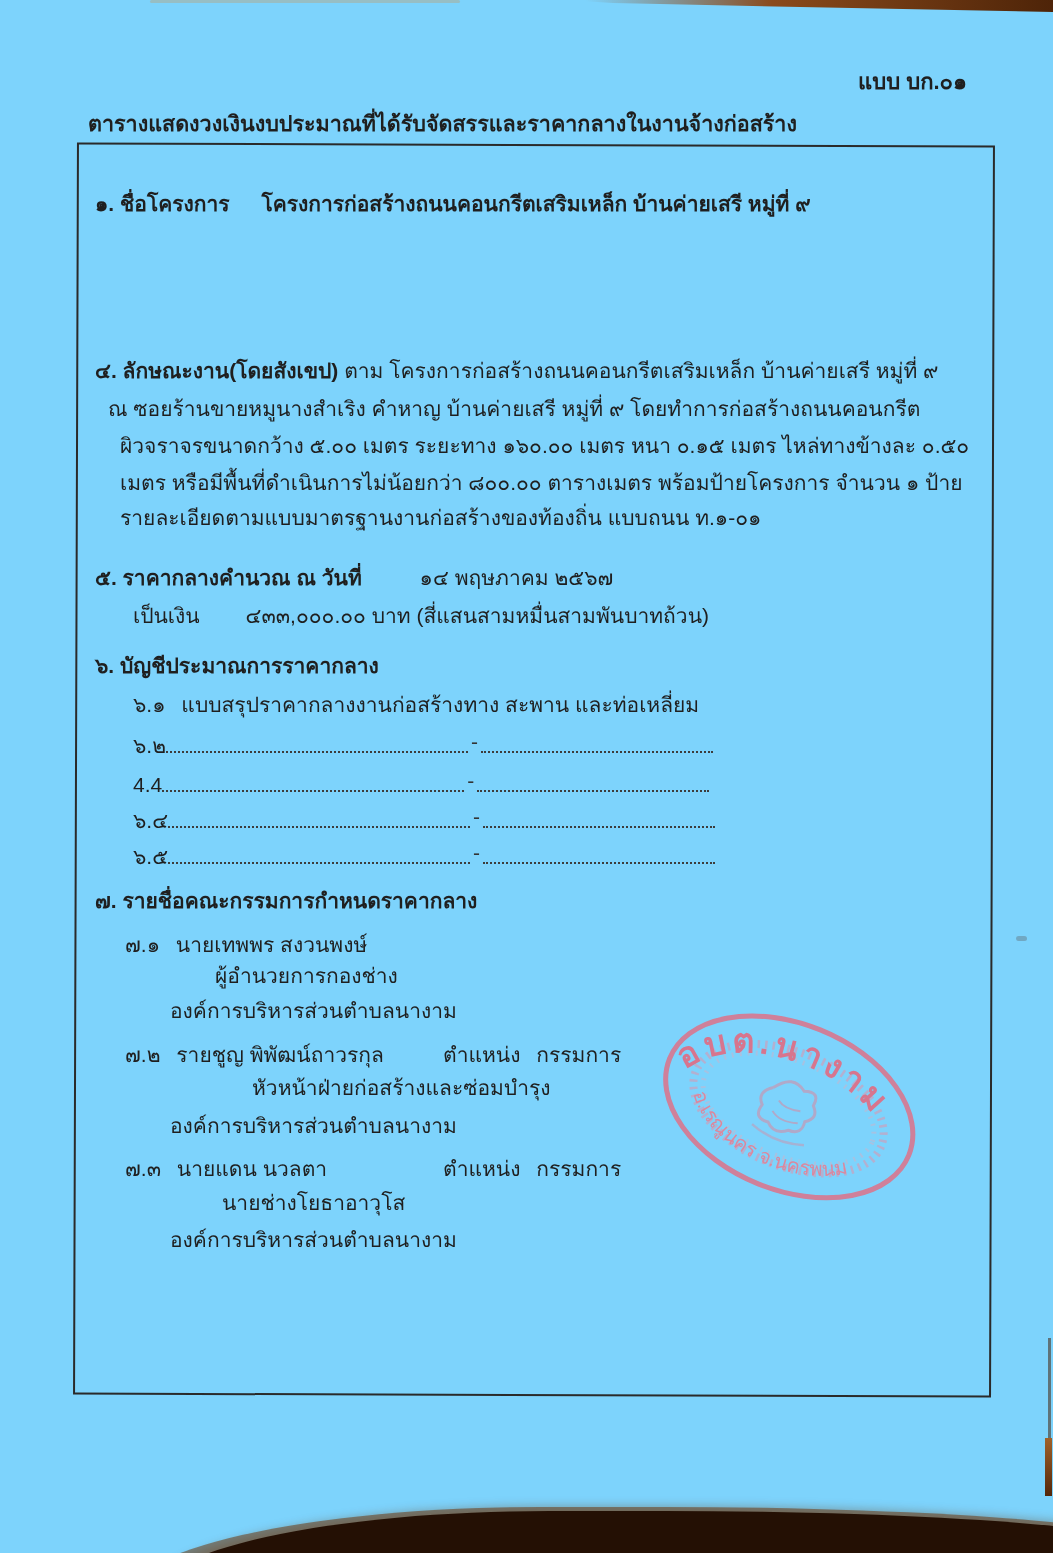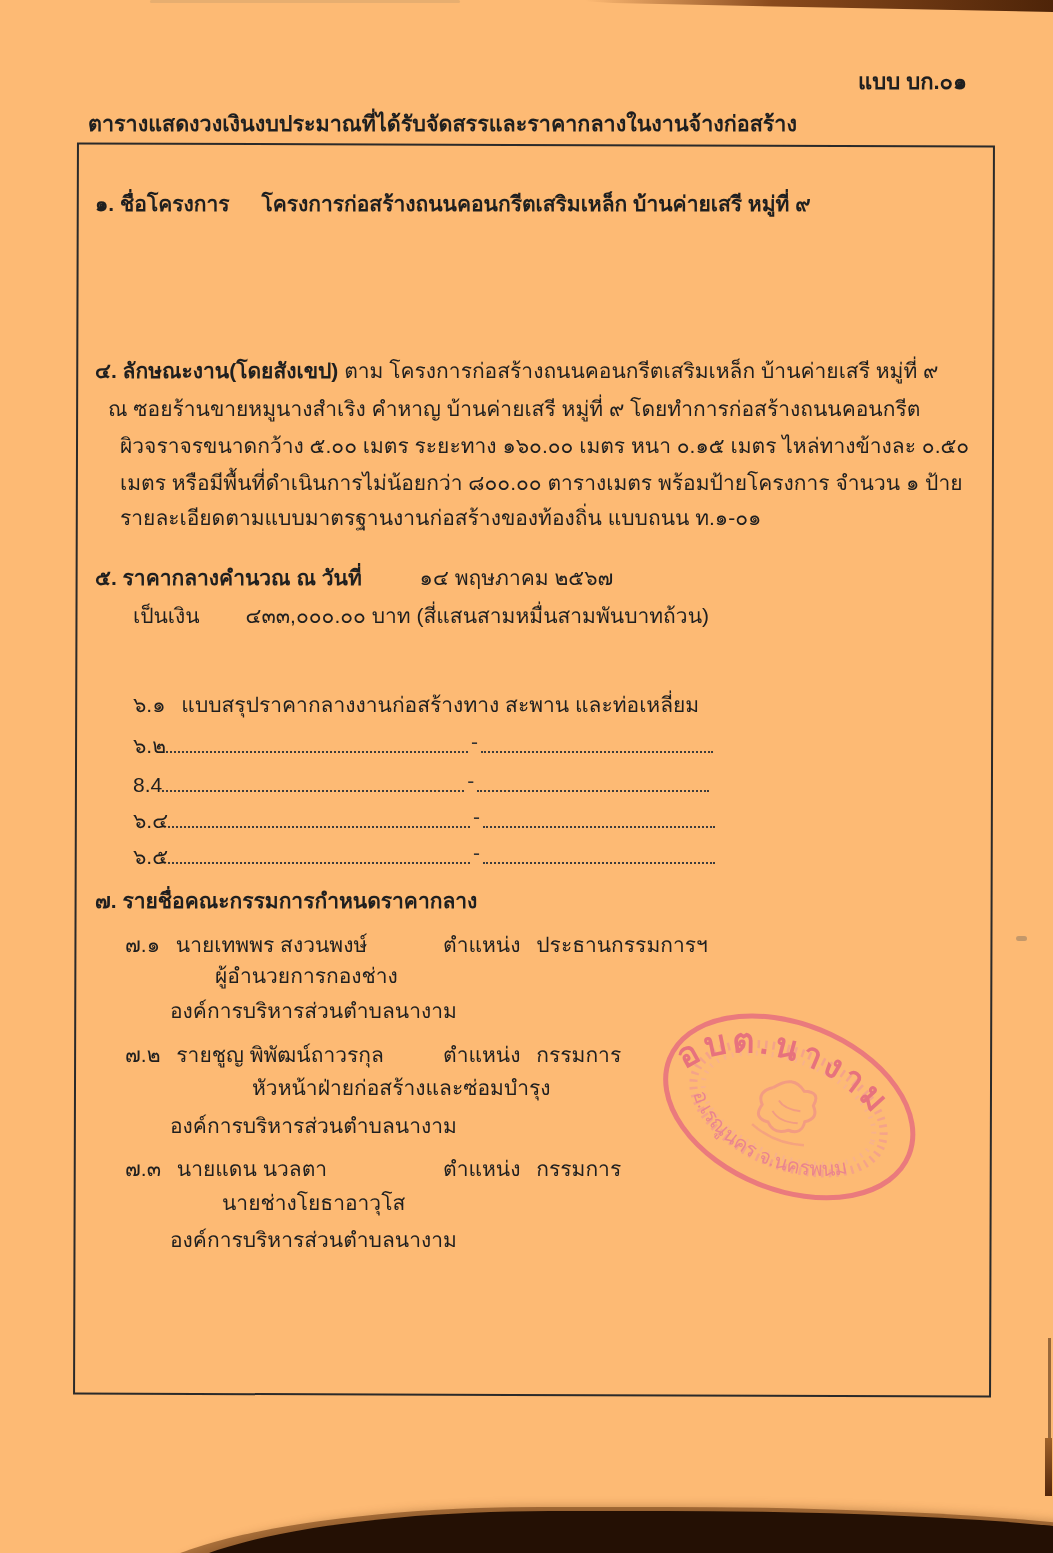--- a/index.html
+++ b/index.html
@@ -1,19 +1,19 @@
 <!DOCTYPE html>
 <html><head>
 <meta charset="utf-8">
 <style>
   html,body{margin:0;padding:0;background:#e8e4dc;}
   .page{
     position:relative;
     width:1053px;height:1553px;
-    background:#fdba74;
+    background:#7dd3fc;
     overflow:hidden;
     font-family:"Liberation Sans","DejaVu Sans",sans-serif;
     color:#1f1f1f;
     font-size:21px;
   }
   .abs{position:absolute;white-space:nowrap;line-height:1.25;}
   .b{font-weight:700;}
   .form-code{font-size:22px;font-weight:700;}
   .doc-title{font-size:21.5px;font-weight:700;}
   .box{
@@ -98,49 +98,49 @@
   <div class="abs" style="left:95px;top:565px;">
     <span class="b">๕.</span>
     <span class="b">ราคากลางคำนวณ ณ วันที่</span>
     <span class="gap52">๑๔ พฤษภาคม ๒๕๖๗</span>
   </div>
   <div class="abs" style="left:133px;top:603px;">
     <span>เป็นเงิน</span>
     <span class="gap40">๔๓๓,๐๐๐.๐๐  บาท  (สี่แสนสามหมื่นสามพันบาทถ้วน)</span>
   </div>
 
+  <div class="abs" style="left:95px;top:653px;">
+    <span class="b">๖.</span>
+    <span class="b">บัญชีประมาณการราคากลาง</span>
+  </div>
   <div class="abs" style="left:133px;top:692px;">
     <span>๖.๑</span>
     <span class="gap10">แบบสรุปราคากลางงานก่อสร้างทาง  สะพาน  และท่อเหลี่ยม</span>
   </div>
   <div class="abs" style="left:133px;top:733px;">
     <span>๖.๒</span><span class="lead lead1"></span><span class="dash">-</span><span class="lead lead2"></span>
   </div>
   <div class="abs" style="left:133px;top:772px;">
-    <span>8.4</span><span class="lead lead1"></span><span class="dash">-</span><span class="lead lead2"></span>
+    <span>4.4</span><span class="lead lead1"></span><span class="dash">-</span><span class="lead lead2"></span>
   </div>
   <div class="abs" style="left:133px;top:808px;">
     <span>๖.๔</span><span class="lead lead1"></span><span class="dash">-</span><span class="lead lead2"></span>
   </div>
   <div class="abs" style="left:133px;top:844px;text-align:right;">
     <span>๖.๕</span><span class="lead lead1"></span><span class="dash">-</span><span class="lead lead2"></span>
   </div>
 
   <div class="abs" style="left:95px;top:888px;">
     <span class="b">๗.</span>
     <span class="b">รายชื่อคณะกรรมการกำหนดราคากลาง</span>
   </div>
 
   <div class="member-row" style="top:928px;right:60px;">
     <span>๗.๑</span>
     <span class="gap10">นายเทพพร  สงวนพงษ์</span>
-    <span class="pos-col">
-      <span>ตำแหน่ง</span>
-      <span class="gap10">ประธานกรรมการฯ</span>
-    </span>
   </div>
   <div class="abs" style="left:215px;top:963px;">ผู้อำนวยการกองช่าง</div>
   <div class="abs" style="left:170px;top:998px;">องค์การบริหารส่วนตำบลนางาม</div>
 
   <div class="member-row" style="top:1038px;right:60px;">
     <span>๗.๒</span>
     <span class="gap10">รายชูญ  พิพัฒน์ถาวรกุล</span>
     <span class="pos-col">
       <span>ตำแหน่ง</span>
       <span class="gap10">กรรมการ</span>

